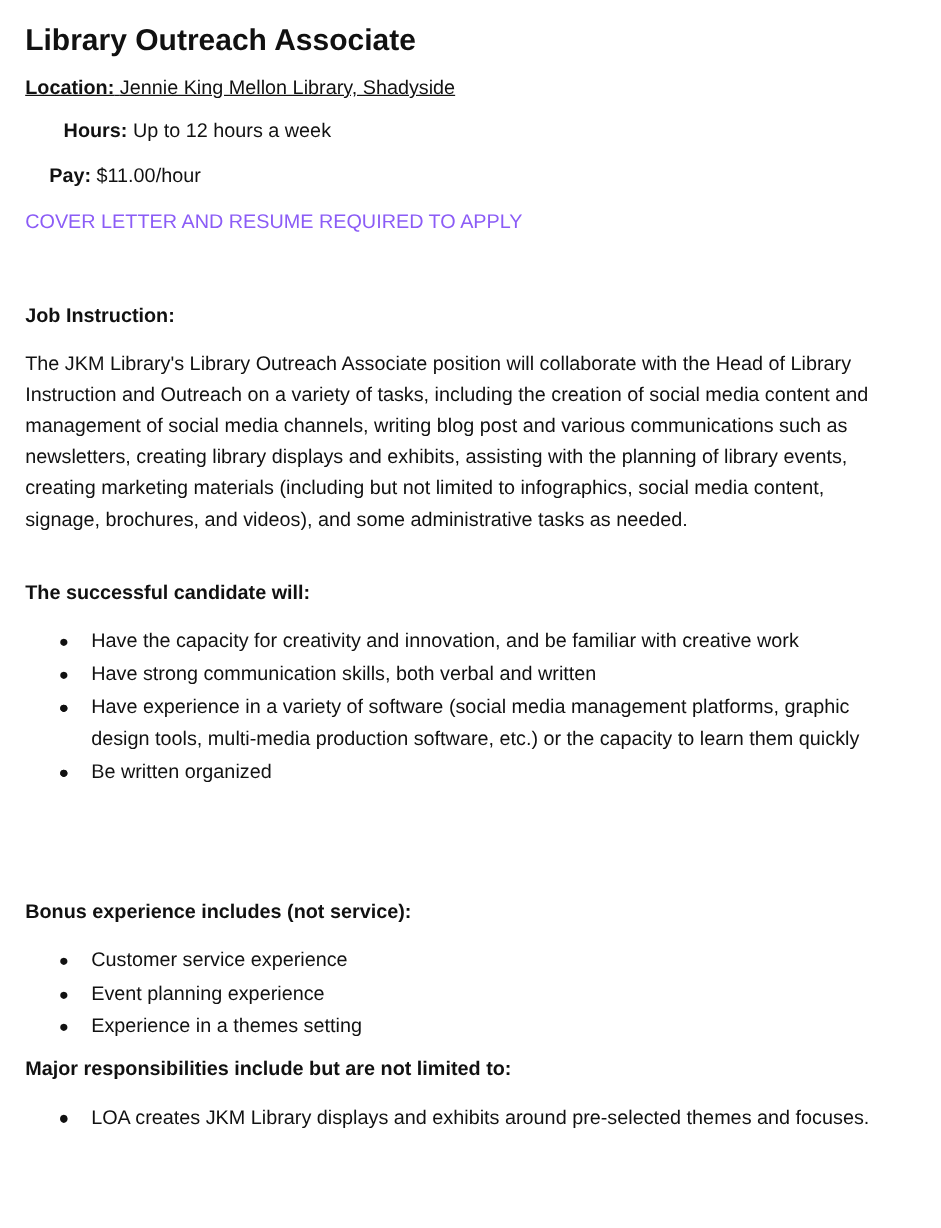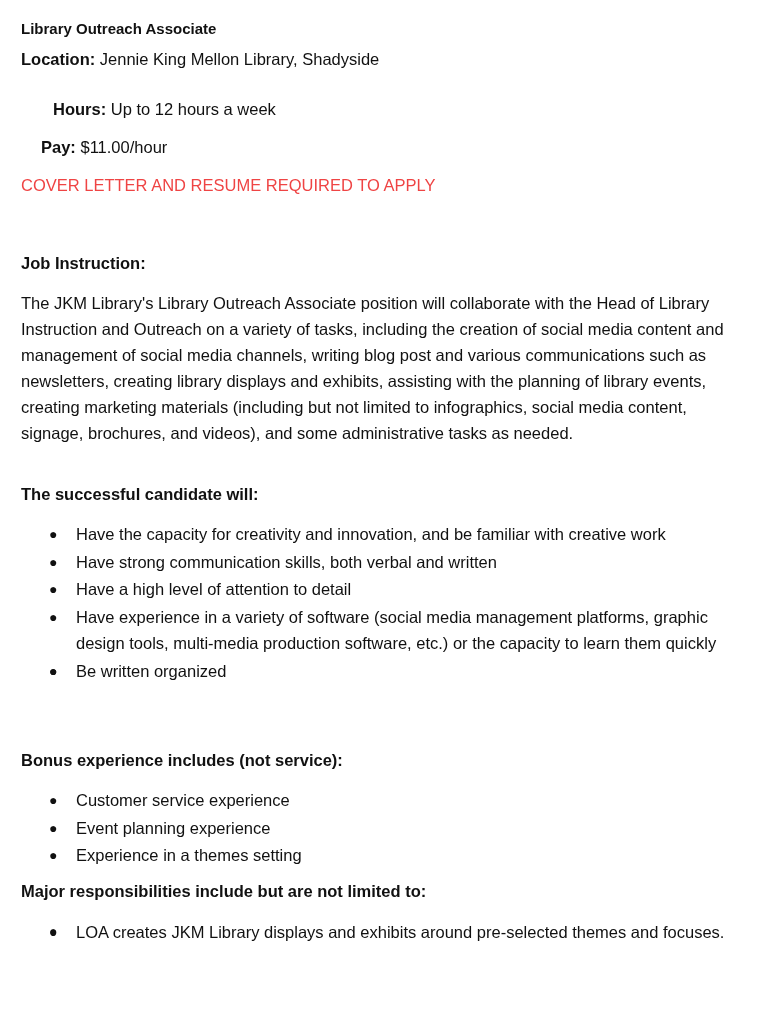--- a/index.html
+++ b/index.html
@@ -19,21 +19,21 @@
     .page {
       position: absolute;
       left: 21px;
       top: 0;
       width: 740px;
     }
     .title {
       position: absolute;
       top: 20px;
       left: 0;
-      font-size: 15px;
+      font-size: 25px;
       font-weight: bold;
       white-space: nowrap;
     }
     .meta-line {
       position: absolute;
       left: 0;
       white-space: nowrap;
     }
     .meta-line b { font-weight: bold; }
     .red {
@@ -73,47 +73,47 @@
       font-size: 14px;
     }
   </style>
 </head>
 <body>
 
 <div class="page">
 
   <div class="title">Library Outreach Associate</div>
 
-  <div class="meta-line" style="top:50px;">
+  <div class="meta-line" style="top:64px;text-decoration:underline;">
     <b>Location:</b>
     <span>Jennie King Mellon Library, Shadyside</span>
   </div>
 
   <div class="meta-line" style="top:100px;margin-left:32px;">
     <b>Hours:</b>
     <span>Up to 12 hours a week</span>
   </div>
 
   <div class="meta-line" style="top:138px;margin-left:20px;">
     <b>Pay:</b>
     <span>$11.00/hour</span>
   </div>
 
-  <div class="meta-line red" style="top: 176px; color: #ef4444;">COVER LETTER AND RESUME REQUIRED TO APPLY</div>
+  <div class="meta-line red" style="top: 176px; color: #8b5cf6;">COVER LETTER AND RESUME REQUIRED TO APPLY</div>
 
   <div class="heading" style="top:254px;">Job Instruction:</div>
 
   <div class="para">The JKM Library's Library Outreach Associate position will collaborate with the Head of Library Instruction and Outreach on a variety of tasks, including the creation of social media content and management of social media channels, writing blog post and various communications such as newsletters, creating library displays and exhibits, assisting with the planning of library events, creating marketing materials (including but not limited to infographics, social media content, signage, brochures, and videos), and some administrative tasks as needed.</div>
 
   <div class="heading" style="top:485px;">The successful candidate will:</div>
 
   <ul class="blist" style="top:521px;">
     <li><span class="bullet">●</span><span>Have the capacity for creativity and innovation, and be familiar with creative work</span></li>
     <li><span class="bullet">●</span><span>Have strong communication skills, both verbal and written</span></li>
-    <li><span class="bullet">●</span><span>Have a high level of attention to detail</span></li>
+    <li><span class="bullet">●</span></li>
     <li><span class="bullet">●</span><span>Have experience in a variety of software (social media management platforms, graphic design tools, multi-media production software, etc.) or the capacity to learn them quickly</span></li>
     <li><span class="bullet">●</span></li>
     <li><span class="bullet">●</span><span>Be written organized</span></li>
   </ul>
 
   <div class="heading" style="top:751px;">Bonus experience includes (not service):</div>
 
   <ul class="blist" style="top:787px;">
     <li><span class="bullet">●</span><span>Customer service experience</span></li>
     <li><span class="bullet">●</span><span>Event planning experience</span></li>

